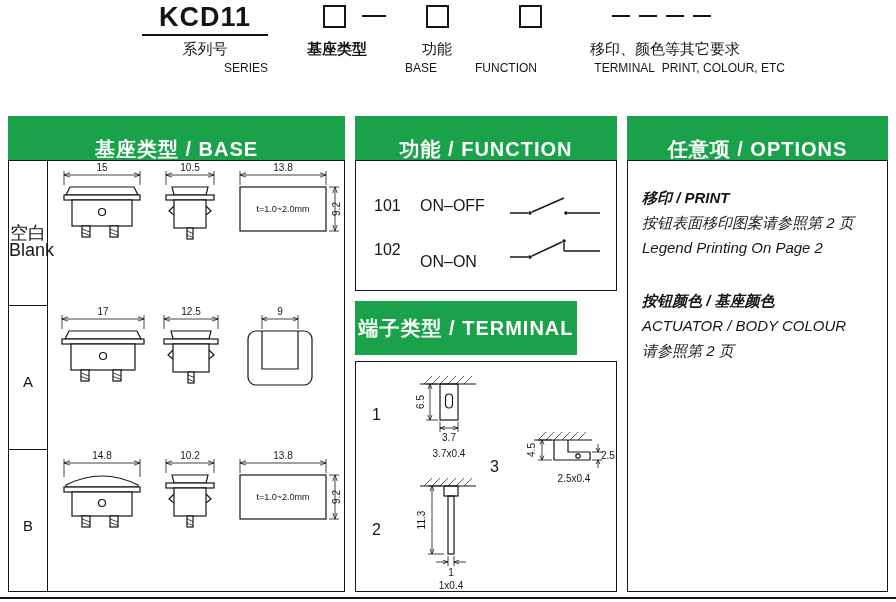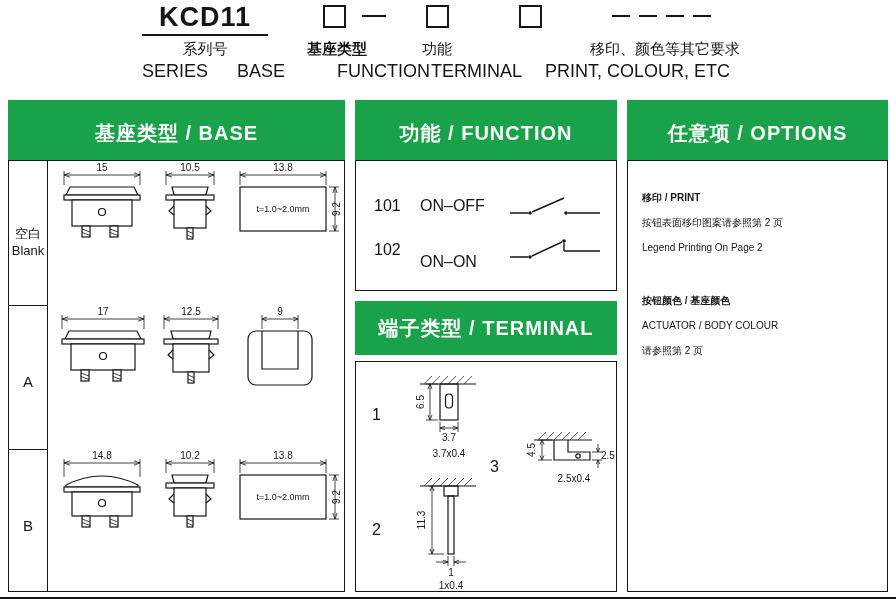--- a/index.html
+++ b/index.html
@@ -8,44 +8,44 @@
   .page { position:relative; width:896px; height:602px; background:#ffffff; overflow:hidden; margin:0 auto; }
 
   
   .model { position:absolute; left:142px; top:2px; width:126px; text-align:center;
            font-size:27px; font-weight:bold; letter-spacing:1px; border-bottom:2px solid var(--ink); padding-bottom:1px; }
   .code-box { position:absolute; top:5px; width:23px; height:23px; border:2px solid var(--ink); background:#fff; }
   .dash { position:absolute; top:15px; height:2px; background:var(--ink); }
   .dash-group { position:absolute; left:612px; top:15px; display:flex; gap:9px; }
   .dash-group span { display:block; width:18px; height:2px; background:var(--ink); }
   .lbl-cn { position:absolute; top:40px; text-align:center; font-size:15px; }
-  .lbl-en { position:absolute; top:61px; text-align:left; font-size:18px; }
-
-  
-  .green-bar { position:absolute; top:100px; height:67px; background:var(--green); color:#fff;
+  .lbl-en { position:absolute; top:61px; text-align:right; font-size:12px; }
+
+  
+  .green-bar { position:absolute; top:116px; height:67px; background:var(--green); color:#fff;
                font-size:20px; font-weight:bold; display:flex; align-items:center; justify-content:center; letter-spacing:1px; }
 
   
   .content-box { position:absolute; top:160px; height:432px; background:#fff; border:1px solid var(--ink); }
 
   
   .label-col-line { position:absolute; left:38px; top:0; width:1px; height:100%; background:var(--ink); }
   .label-row-div { position:absolute; left:0; width:38px; height:1px; background:var(--ink); }
-  .row-label { position:absolute; left:0; width:38px; text-align:center; font-size:13px; line-height:17px; }
+  .row-label { position:absolute; left:0; width:38px; text-align:center; font-size:18px; line-height:17px; }
   .row-label.single { font-size:15px; }
   .row-svg { position:absolute; left:39px; width:296px; height:144px; }
 
   
   .fcode { position:absolute; left:18px; font-size:16px; }
   .fname { position:absolute; left:64px; font-size:16px; }
   .fsym  { position:absolute; left:150px; width:100px; height:34px; }
   .tcode { position:absolute; font-size:16px; }
 
   
-  .options-inner { padding:24px 14px; font-size:10px; line-height:25px; }
+  .options-inner { padding:24px 14px; font-size:15px; line-height:25px;font-style:italic; }
   .opt-heading { font-weight:bold; }
   .opt-gap { margin-top:28px; }
 
   
   .part  { fill:#ffffff; stroke:var(--ink); stroke-width:1.2; }
   .ol    { fill:none; stroke:var(--ink); stroke-width:1.2; }
   .dim   { fill:none; stroke:var(--ink); stroke-width:0.8; }
   .hatch { fill:none; stroke:var(--ink); stroke-width:0.7; }
   .sym   { fill:none; stroke:var(--ink); stroke-width:1.4; }
   .symdot{ fill:var(--ink); }
@@ -78,21 +78,21 @@
   <div class="lbl-en" style="left:237px;width:200px;">BASE</div>
   <div class="lbl-cn" style="left:337px;width:200px;">功能</div>
   <div class="lbl-en" style="left:337px;width:200px;">FUNCTION</div>
   <div class="lbl-en" style="left:431px;width:224px;">TERMINAL</div>
   <div class="lbl-cn" style="left:545px;width:240px;">移印、颜色等其它要求</div>
   <div class="lbl-en" style="left:545px;width:240px;">PRINT, COLOUR, ETC</div>
 
   <div class="green-bar" style="left:8px;width:337px;">基座类型 / BASE</div>
   <div class="green-bar" style="left:355px;width:262px;">功能 / FUNCTION</div>
   <div class="green-bar" style="left:627px;width:261px;">任意项 / OPTIONS</div>
-  <div class="green-bar" style="left:355px;top:301px;width:262px;height:54px;">端子类型 / TERMINAL</div>
+  <div class="green-bar" style="left:355px;top:301px;width:222px;height:54px;">端子类型 / TERMINAL</div>
 
   <div class="content-box" style="left:8px;width:337px;">
     <div class="label-col-line"></div>
     <div class="label-row-div" style="top:144px;"></div>
     <div class="label-row-div" style="top:288px;"></div>
 
     <div class="row-label" style="top:64px;">
       <div>空白</div>
       <div>Blank</div>
     </div>

